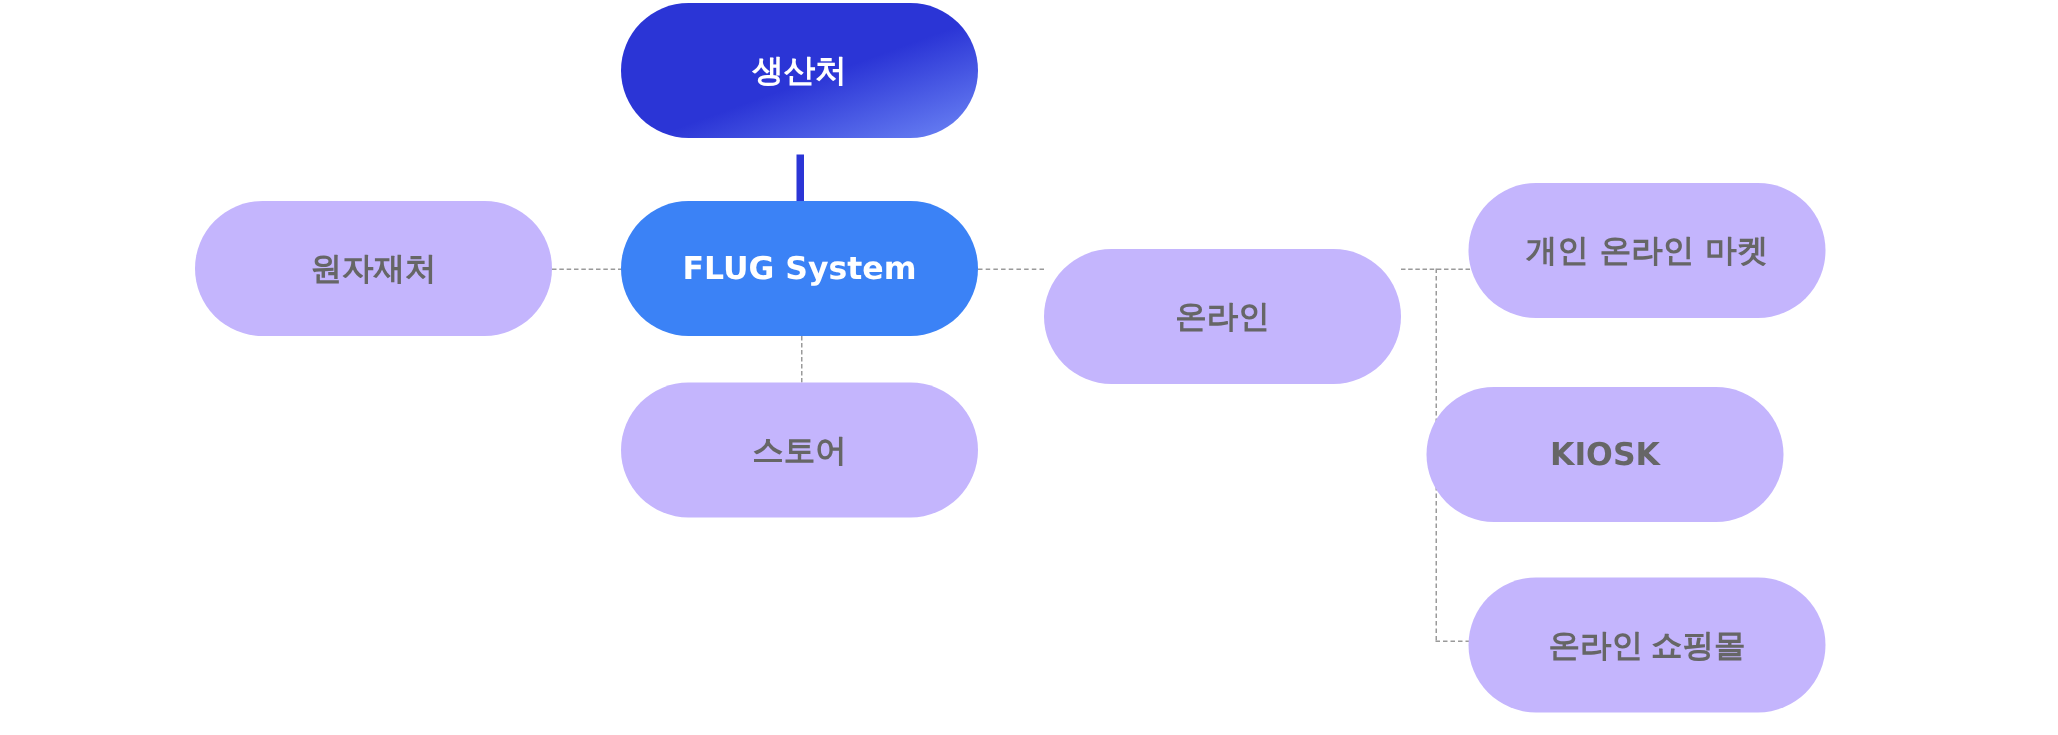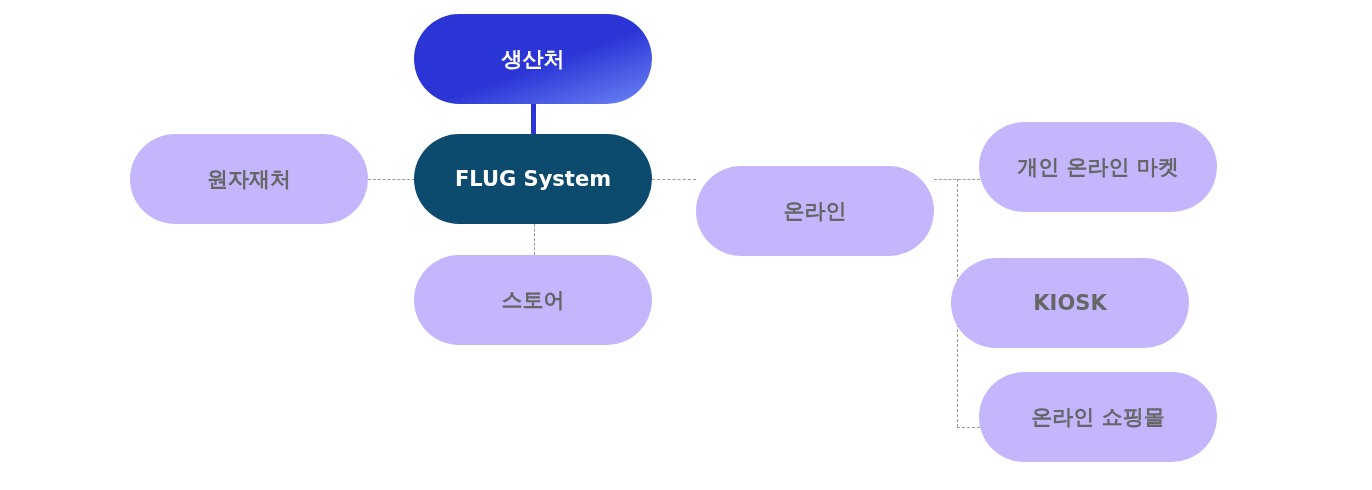--- a/index.html
+++ b/index.html
@@ -2,40 +2,40 @@
 <html><head>
 <meta charset="utf-8">
 <style>
   html,body{margin:0;padding:0;background:#ffffff;}
   body{width:1372px;height:490px;position:relative;overflow:hidden;
        font-family:"DejaVu Sans","Liberation Sans",sans-serif;}
   .pill{position:absolute;width:238px;height:90px;border-radius:45px;
         display:flex;align-items:center;justify-content:center;
         font-size:21px;font-weight:bold;box-sizing:border-box;}
   .pill.gray{background:#c4b5fd;color:#666666;}
-  .pill.blue{background:#0c4a6e;color:#ffffff;}
+  .pill.blue{background:#3b82f6;color:#ffffff;}
   .pill.grad{background:linear-gradient(160deg,#2b35d6 0%,#2b35d6 55%,#6d86f5 100%);color:#ffffff;}
   .line{position:absolute;}
   .dash-h{height:0;border-top:1px dashed #9a9a9a;}
   .dash-v{width:0;border-left:1px dashed #9a9a9a;}
   .solid-v{width:5px;background:#2b35d6;}
 </style>
 </head>
 <body>
 
 <div class="line solid-v" style="left:531px;top:103px;height:32px;"></div>
 <div class="line dash-h" style="left:368px;top:179px;width:47px;"></div>
 <div class="line dash-v" style="left:534px;top:224px;height:31px;"></div>
 <div class="line dash-h" style="left:652px;top:179px;width:44px;"></div>
 <div class="line dash-h" style="left:934px;top:179px;width:46px;"></div>
 <div class="line dash-v" style="left:957px;top:179px;height:248px;"></div>
 <div class="line dash-h" style="left:957px;top:302px;width:23px;"></div>
 <div class="line dash-h" style="left:957px;top:427px;width:23px;"></div>
 
-<div class="pill grad" style="left:414px;top:14px;">
+<div class="pill grad" style="left:414px;top:2px;">
   <span>생산처</span>
 </div>
 
 <div class="pill blue" style="left:414px;top:134px;">
   <span>FLUG System</span>
 </div>
 
 <div class="pill gray" style="left:130px;top:134px;">
   <span>원자재처</span>
 </div>
@@ -49,15 +49,15 @@
 </div>
 
 <div class="pill gray" style="left:979px;top:122px;">
   <span>개인 온라인 마켓</span>
 </div>
 
 <div class="pill gray" style="left:951px;top:258px;text-align:right;">
   <span>KIOSK</span>
 </div>
 
-<div class="pill gray" style="left:979px;top:372px;">
+<div class="pill gray" style="left:979px;top:385px;font-family:Liberation Serif, serif;">
   <span>온라인 쇼핑몰</span>
 </div>
 
 </body></html>

